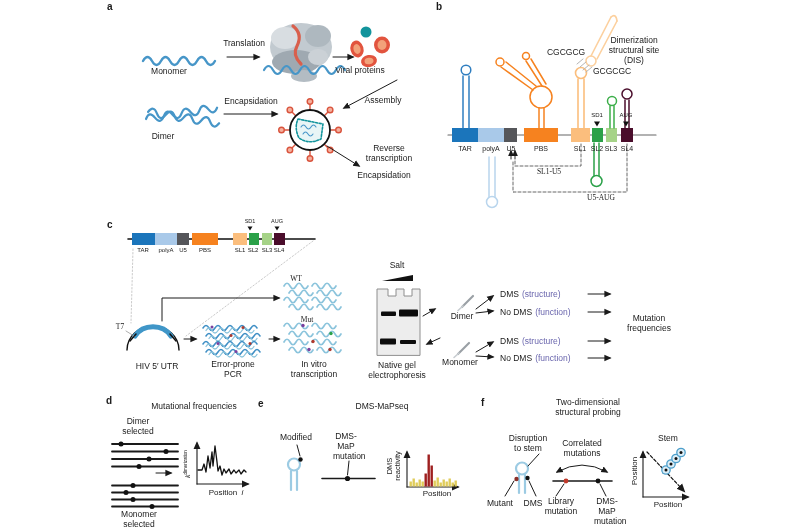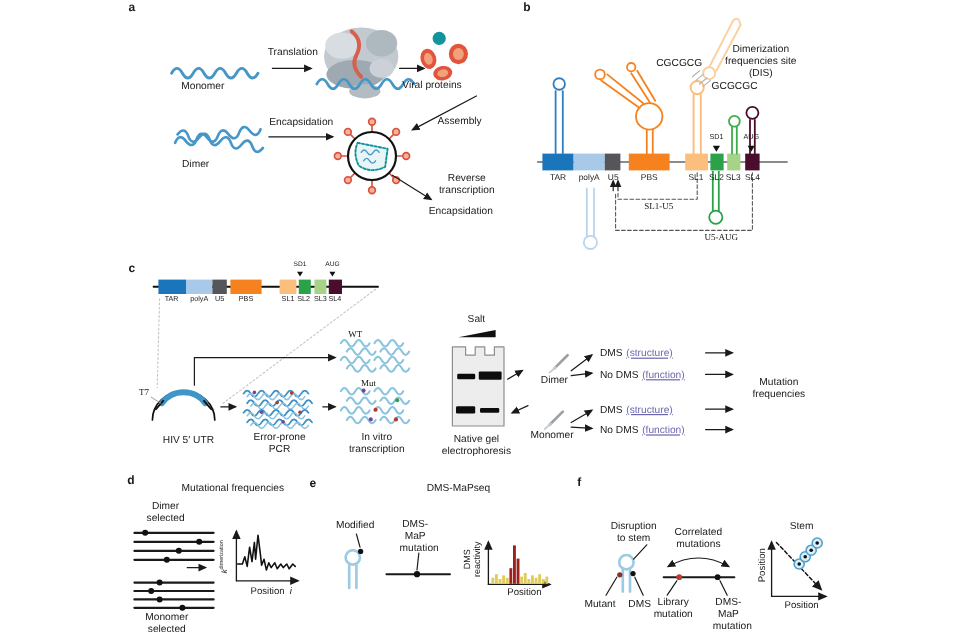--- a/index.html
+++ b/index.html
@@ -9,21 +9,21 @@
   .lbl{position:absolute;font-size:8.5px;line-height:1.16;text-align:center;
        transform:translateX(-50%);white-space:nowrap;color:#1a1a1a;z-index:2;}
   .wrap{white-space:normal;}
   .left{transform:none;text-align:right;}
   .panel{position:absolute;font-weight:bold;font-size:10px;z-index:2;}
   .tiny{font-size:6px;}
   .t55{font-size:5.5px;}
   .seg{font-size:7px;}
   .seg6{font-size:6px;}
   .f75{font-size:7.5px;font-family:Liberation Serif, serif;}
-  .purple{color:#6B67AE;margin-left:3px;text-decoration:underline;}
+  .purple{color:#6B67AE;margin-left:3px;}
   .rot{transform:translate(-50%,-50%) rotate(-90deg);}
   sup{font-size:4.5px;}
   svg path,svg line,svg polyline{stroke-linecap:round;stroke-linejoin:round;}
 </style>
 </head>
 <body>
 
 <div class="fig">
 
 <svg width="800" height="530" viewBox="0 0 800 530">
@@ -385,21 +385,21 @@
 <span class="lbl" style="left:360px;top:66px">Viral proteins</span>
 <span class="lbl" style="left:163px;top:132px">Dimer</span>
 <span class="lbl" style="left:251px;top:97px">Encapsidation</span>
 <span class="lbl" style="left:383px;top:96px">Assembly</span>
 <span class="lbl wrap" style="left:389px;top:144px;width:58px">Reverse transcription</span>
 <span class="lbl" style="left:384px;top:171px">Encapsidation</span>
 
 <span class="panel" style="left:436px;top:1px">b</span>
 <span class="lbl" style="left:566px;top:48px">CGCGCG</span>
 <span class="lbl left" style="left:593px;top:67px">GCGCGC</span>
-<span class="lbl wrap" style="left:634px;top:36px;width:64px">Dimerization frequencies site (DIS)</span>
+<span class="lbl wrap" style="left:634px;top:36px;width:64px">Dimerization structural site (DIS)</span>
 <span class="lbl tiny" style="left:597px;top:112px">SD1</span>
 <span class="lbl tiny" style="left:626px;top:112px">AUG</span>
 <span class="lbl seg" style="left:465px;top:145px">TAR</span>
 <span class="lbl seg" style="left:491px;top:145px">polyA</span>
 <span class="lbl seg" style="left:511px;top:145px">U5</span>
 <span class="lbl seg" style="left:541px;top:145px">PBS</span>
 <span class="lbl seg" style="left:580px;top:145px">SL1</span>
 <span class="lbl seg" style="left:597px;top:145px">SL2</span>
 <span class="lbl seg" style="left:611px;top:145px">SL3</span>
 <span class="lbl seg" style="left:627px;top:145px">SL4</span>
@@ -441,20 +441,21 @@
 <span class="lbl" style="left:226px;top:488px;font-size:8px"><span>Position</span> <i style="margin-left:2px">i</i></span>
 
 <span class="panel" style="left:258px;top:398px">e</span>
 <span class="lbl" style="left:382px;top:402px">DMS-MaPseq</span>
 <span class="lbl" style="left:296px;top:433px">Modified</span>
 <span class="lbl wrap" style="left:346px;top:432px;width:26px">DMS-MaP mutation</span>
 <span class="lbl rot wrap" style="left:394px;top:466px;width:42px;font-size:7.5px;line-height:1.1">DMS reactivity</span>
 <span class="lbl" style="left:437px;top:489px;font-size:8px">Position</span>
 
 <span class="panel" style="left:481px;top:397px">f</span>
+<span class="lbl wrap" style="left:588px;top:398px;width:92px">Two-dimensional structural probing</span>
 <span class="lbl wrap" style="left:528px;top:434px;width:46px">Disruption to stem</span>
 <span class="lbl" style="left:500px;top:499px">Mutant</span>
 <span class="lbl" style="left:533px;top:499px">DMS</span>
 <span class="lbl wrap" style="left:582px;top:439px;width:56px">Correlated mutations</span>
 <span class="lbl wrap" style="left:561px;top:497px;width:40px">Library mutation</span>
 <span class="lbl wrap" style="left:607px;top:497px;width:26px">DMS-MaP mutation</span>
 <span class="lbl" style="left:668px;top:434px">Stem</span>
 <span class="lbl rot" style="left:635px;top:471px;font-size:8px">Position</span>
 <span class="lbl" style="left:668px;top:500px;font-size:8px">Position</span>
 

